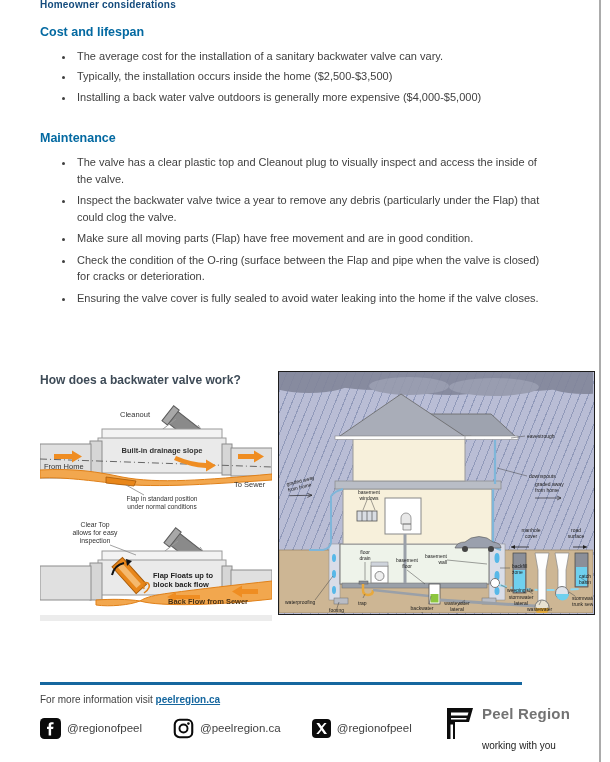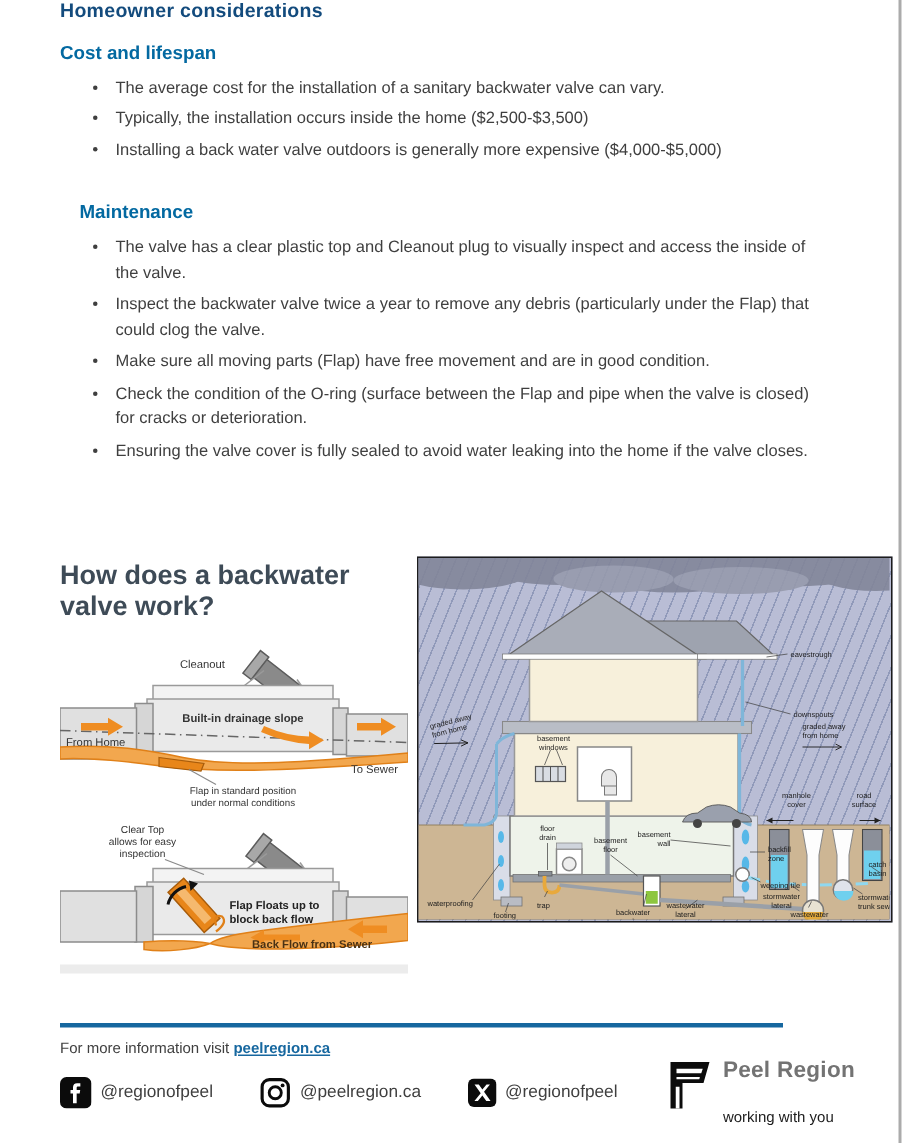--- a/index.html
+++ b/index.html
@@ -1,30 +1,30 @@
 <!DOCTYPE html>
 <html><head>
 <meta charset="utf-8">
 <style>
   html,body{margin:0;padding:0;background:#fff;}
   .page{position:relative;width:610px;height:762px;background:#fff;overflow:hidden;
         font-family:"Liberation Sans",sans-serif;color:#3f3f3f;}
   .page-edge{position:absolute;top:0;bottom:0;right:9px;width:2px;background:#ababab;}
 
   .text-flow{position:absolute;left:40px;top:0;width:505px;}
-  h1.doc-title{margin:0;font-size:13px;font-weight:700;color:#134b7d;line-height:1.05;letter-spacing:.2px;}
+  h1.doc-title{margin:0;font-size:10px;font-weight:700;color:#134b7d;line-height:1.05;letter-spacing:.2px;}
   .subhead{margin:14px 0 0 0;font-size:12.5px;font-weight:700;color:#0369a1;}
-  .subhead.m2{margin-top:26px;margin-left:13px;}
+  .subhead.m2{margin-top:26px;}
   ul.blist{margin:9px 0 0 0;padding:0 0 0 35px;list-style:disc outside;}
   ul.blist li{font-size:11px;line-height:1.5;color:#3f3f3f;margin:0 0 4px 0;padding-left:2px;}
   ul.blist.m2 li{margin-bottom:5px;}
 
   .diagrams{position:absolute;left:40px;top:371px;width:560px;display:flex;}
   .valve-col{width:238px;}
-  .valve-title{font-size:18px;font-weight:700;color:#3e4b57;margin:2px 0 6px 0;}
+  .valve-title{font-size:12px;font-weight:700;color:#3e4b57;margin:2px 0 6px 0;}
   .valve-svg{display:block;}
   .house-frame{width:317px;height:244px;border:1.5px solid #1c1c1c;box-sizing:border-box;
       background-color:#b9bdd5;
       background-image:repeating-linear-gradient(112deg,rgba(104,118,158,0) 0px,rgba(104,118,158,0) 7px,rgba(104,118,158,.5) 7px,rgba(104,118,158,.5) 8px);}
   .house-frame svg{display:block;}
 
   .footer{position:absolute;left:40px;top:682px;width:530px;}
   .footer-rule{height:2.5px;background:#16679f;width:482px;}
   .info-line{margin-top:9px;font-size:10px;color:#3f3f3f;}
   .info-line a{color:#16679f;font-weight:700;text-decoration:underline;cursor:pointer;}

